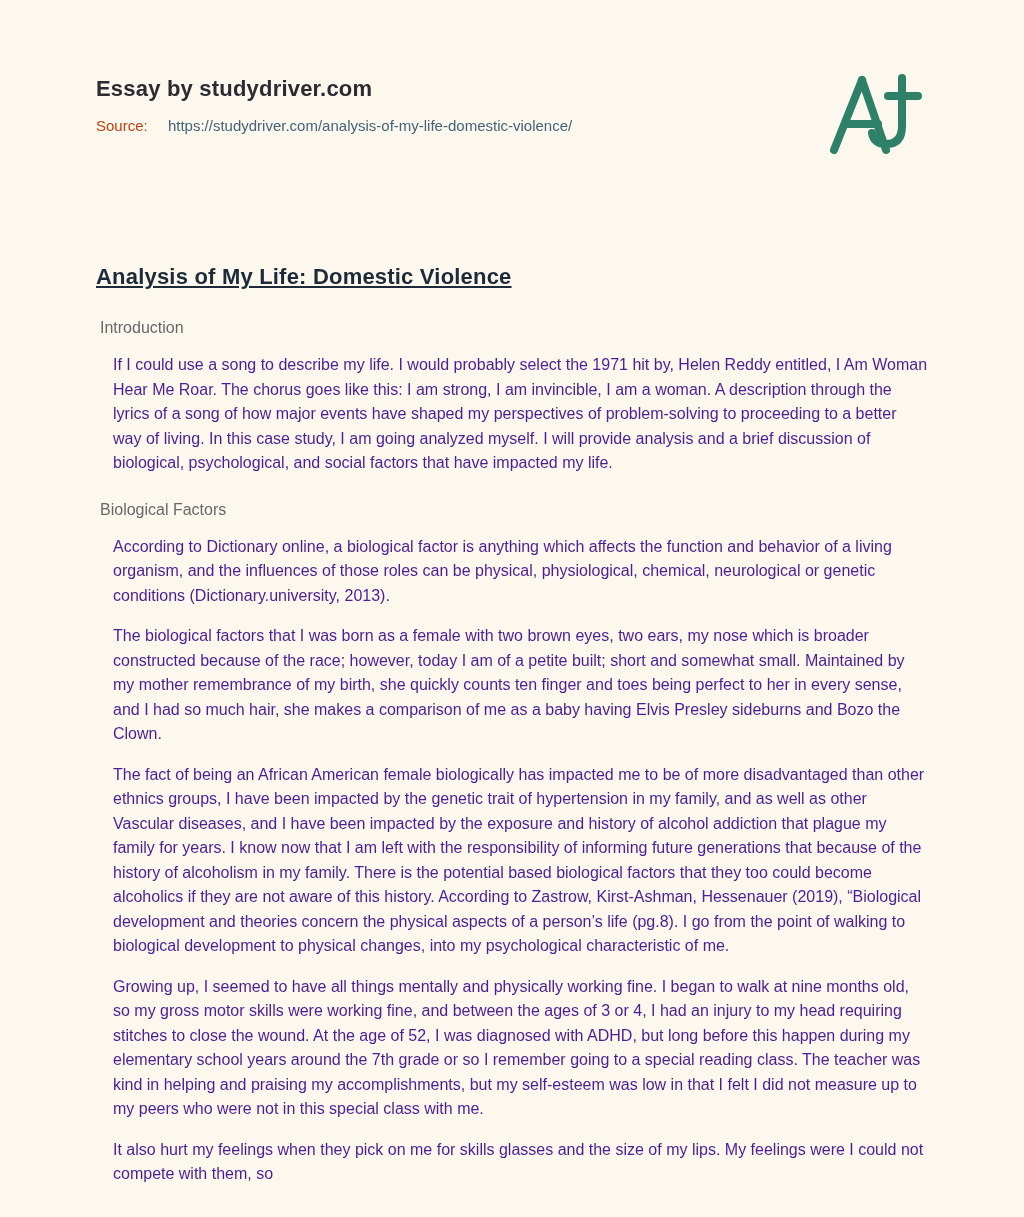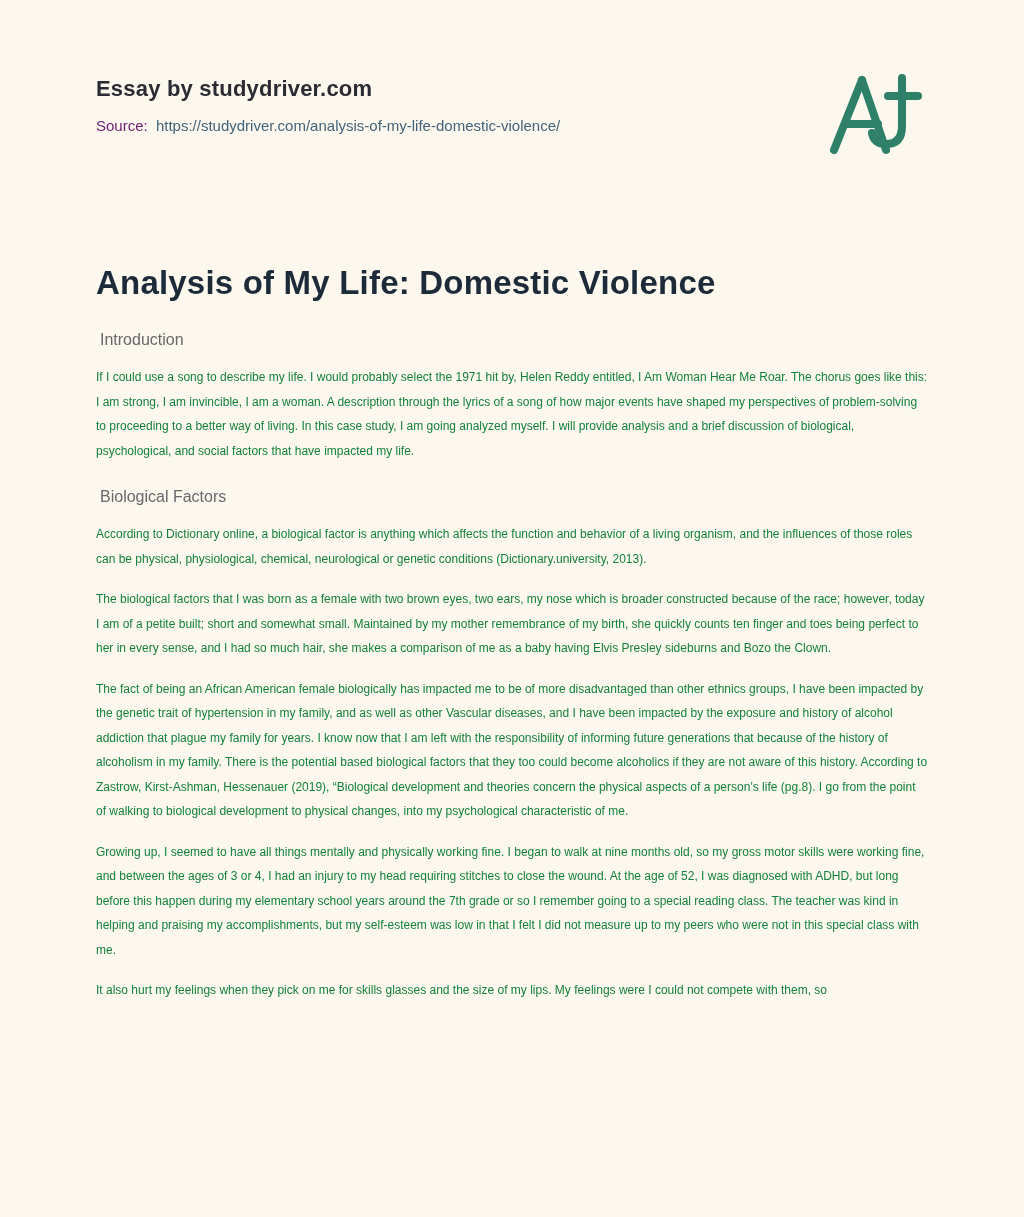--- a/index.html
+++ b/index.html
@@ -28,52 +28,53 @@
     font-size: 22px;
     font-weight: 700;
     color: #2b2b33;
     letter-spacing: 0.2px;
   }
   .source-line {
     margin: 15px 0 0 0;
     font-size: 15px;
   }
   .source-label {
-    color: #701a75;
+    color: #c2410c;
   }
   .source-url {
     color: #44637a;
     text-decoration: none;
-    margin-left: 4px;
+    margin-left: 16px;
   }
   .logo {
     margin-top: -6px;
     margin-right: 2px;
   }
   .essay-title {
     margin: 102px 0 0 0;
-    font-size: 33px;
+    font-size: 22px;
     font-weight: 700;
     color: #1d2a3a;
     letter-spacing: 0.2px;
+    text-decoration: underline;
   }
   .section-heading {
     margin: 25px 0 0 4px;
     font-size: 16px;
     font-weight: 400;
     color: #67686b;
   }
   .essay-title + section .section-heading {
     margin-top: 29px;
   }
   .para {
-    margin: 16px 0 0 0;
-    font-size: 12px;
+    margin: 16px 0 0 17px;
+    font-size: 16px;
     line-height: 24.5px;
-    color: #15803d;
+    color: #4c1d95;
     max-width: 836px;
   }
 </style>
 </head>
 <body>
 
 <div class="page">
 
   <header class="page-header">
     <div class="header-left">

